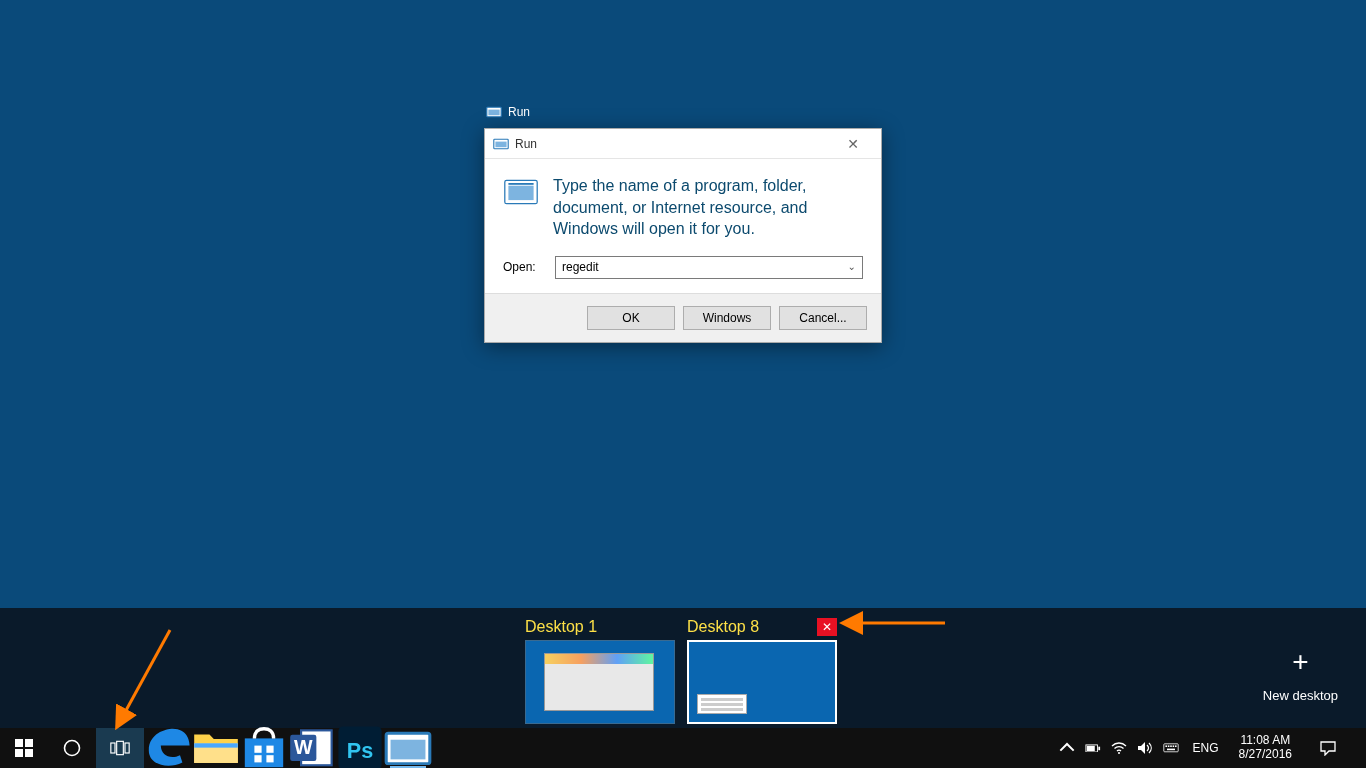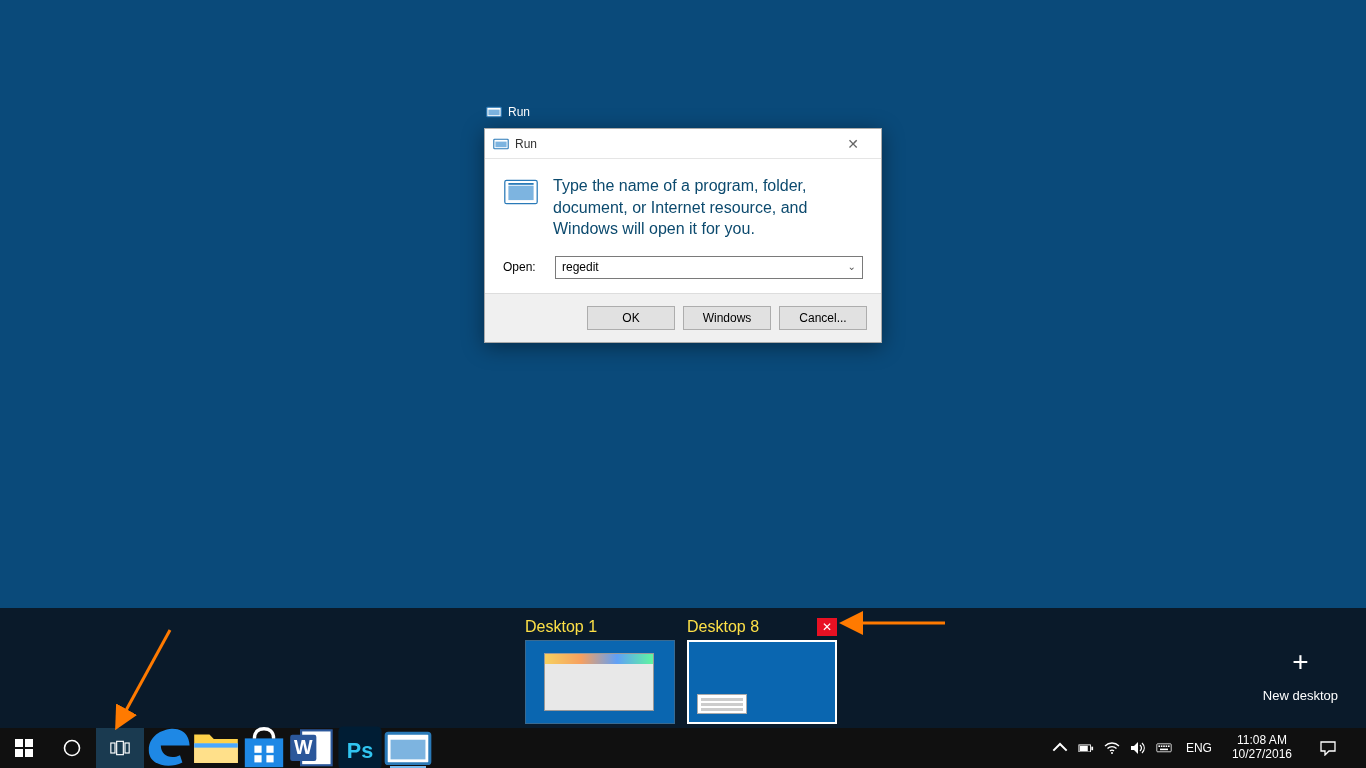--- a/index.html
+++ b/index.html
@@ -250,21 +250,21 @@
             <rect x="9" y="3" width="2" height="2" fill="#fff"></rect>
             <rect x="12" y="3" width="2" height="2" fill="#fff"></rect>
             <rect x="15" y="3" width="2" height="2" fill="#fff"></rect>
           <rect x="5" y="7" width="10" height="2" fill="#fff"></rect>
         </svg>
       </div>
     </div>
     <div class="tb-lang">ENG</div>
     <div class="tb-clock">
       <div>11:08 AM</div>
-      <div>10/27/2016</div>
+      <div>8/27/2016</div>
     </div>
     <div class="tb-notif">
       <svg viewBox="0 0 18 16" width="18" height="16">
         <path d="M2 2 L16 2 L16 11 L10 11 L6 15 L6 11 L2 11 Z" fill="none" stroke="#fff" stroke-width="1.3"></path>
       </svg>
     </div>
   </div>
 </div>
 
 <div class="arrow" style="left:100px; top:625px;">

